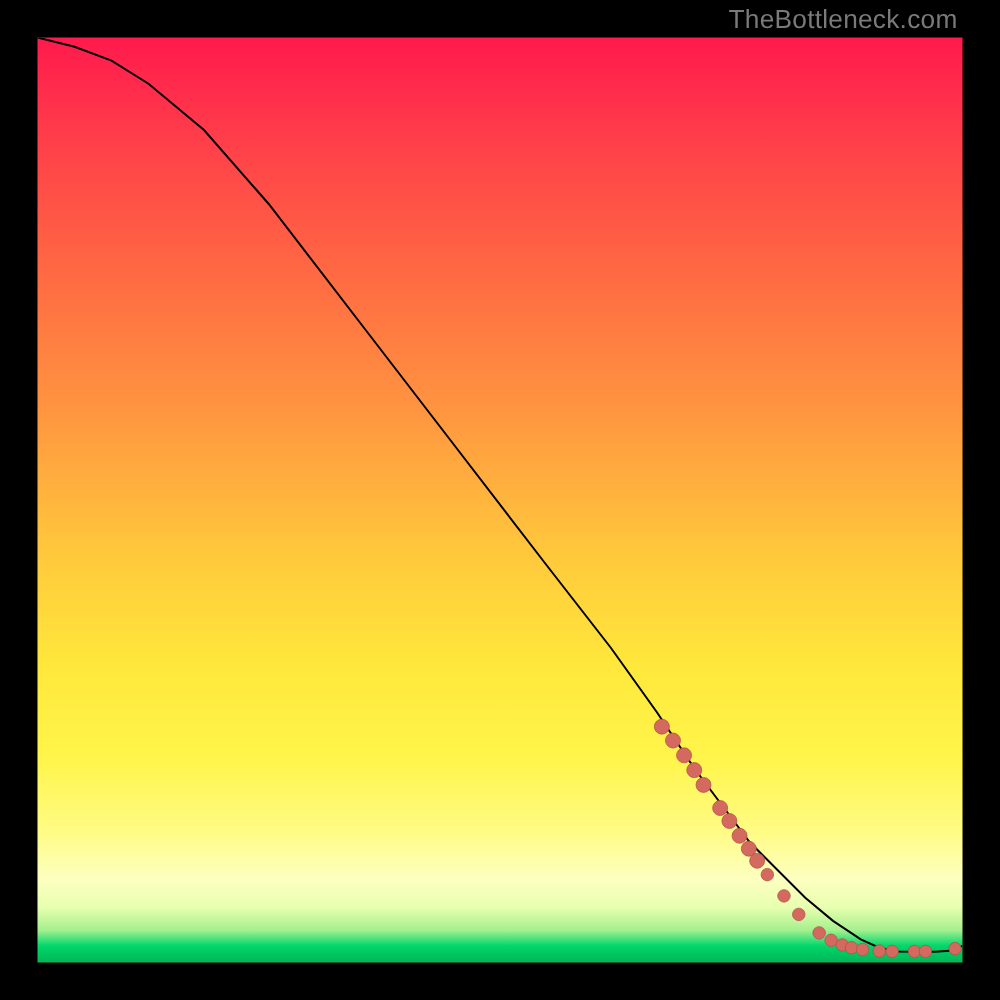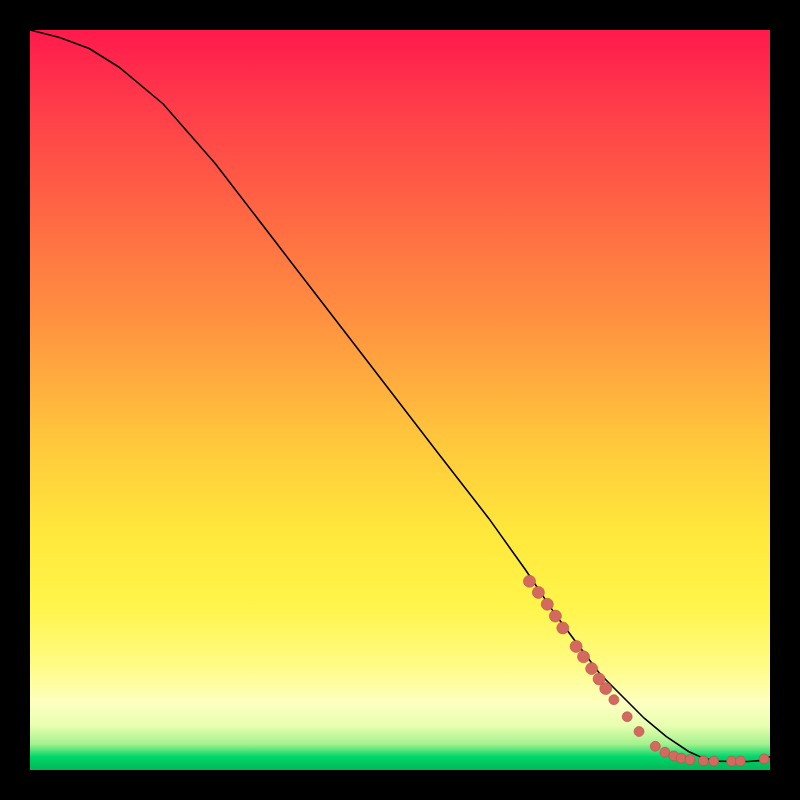--- a/index.html
+++ b/index.html
@@ -67,20 +67,21 @@
   .dot {
     fill: #d46a5f;
     stroke: #b64f46;
     stroke-width: 0.6;
   }
 </style>
 </head>
 <body>
 
 <div class="frame">
+  <div class="watermark">TheBottleneck.com</div>
   <div class="plot-area">
     <svg class="overlay" viewBox="0 0 740 740" preserveAspectRatio="none">
       <path id="curve-path" class="curve" d="M0.00 0.00 L29.60 7.40 L59.20 18.50 L88.80 37.00 L133.20 74.00 L185.00 133.20 L259.00 229.40 L333.00 325.60 L407.00 421.80 L458.80 488.40 L495.80 540.20 L525.40 584.60 L547.60 614.20 L569.80 643.80 L592.00 666.00 L614.20 688.20 L636.40 706.70 L658.60 721.50 L673.40 728.16 L688.20 731.12 L703.00 731.49 L717.80 731.49 L732.60 730.38 L740.00 726.68"></path>
       <g id="dots-group">
           <circle cx="499.50" cy="551.30" r="6" class="dot"></circle>
           <circle cx="508.38" cy="562.40" r="6" class="dot"></circle>
           <circle cx="517.26" cy="574.24" r="6" class="dot"></circle>
           <circle cx="525.40" cy="586.08" r="6" class="dot"></circle>
           <circle cx="532.80" cy="597.92" r="6" class="dot"></circle>
           <circle cx="546.12" cy="616.42" r="6" class="dot"></circle>

